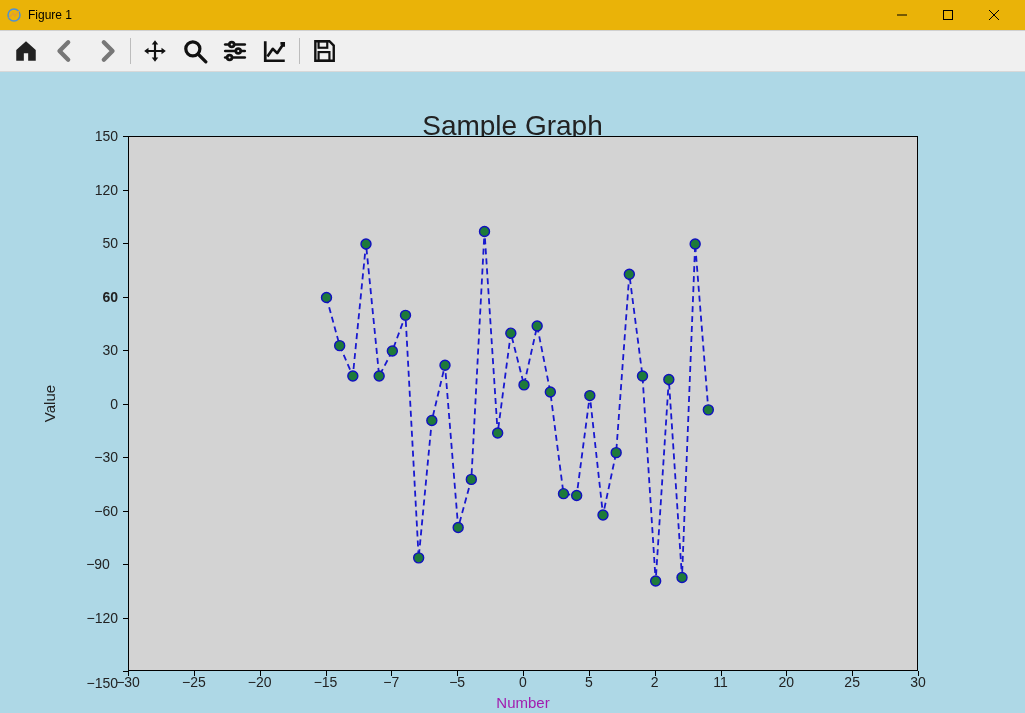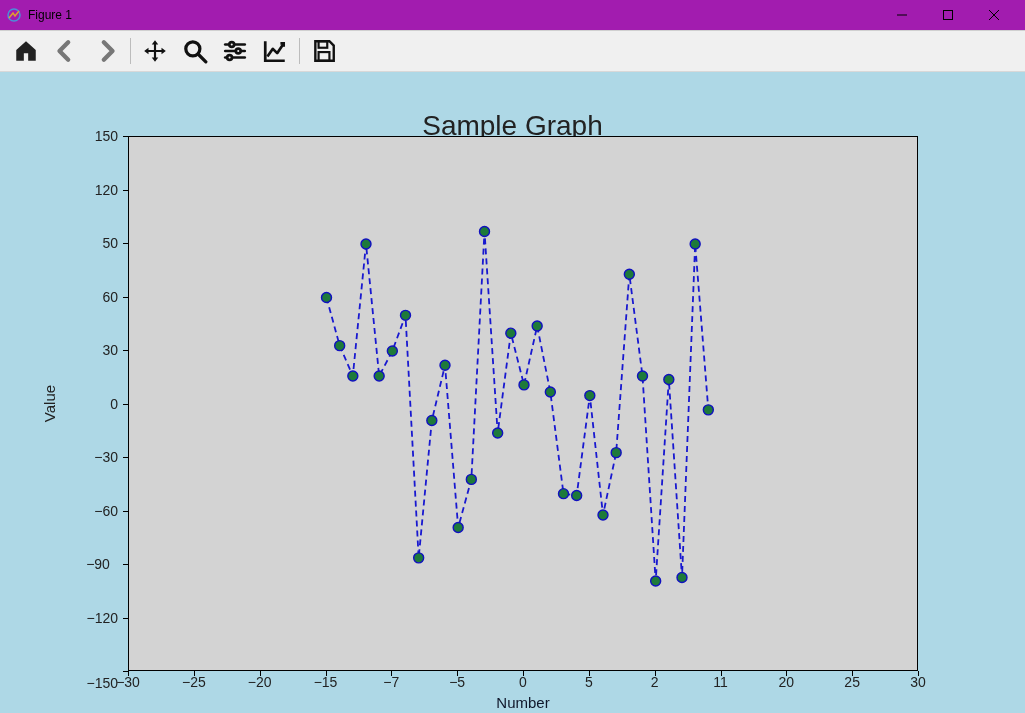--- a/index.html
+++ b/index.html
@@ -7,21 +7,21 @@
     padding: 0;
     width: 1025px;
     height: 713px;
     font-family: "Segoe UI", Tahoma, sans-serif;
     background: #fff;
     overflow: hidden;
   }
   
   .titlebar {
     height: 30px;
-    background: #a21caf;
+    background: #eab308;
     border-bottom: 1px solid #d0d0d0;
     display: flex;
     align-items: center;
     padding: 0 8px 0 6px;
     font-size: 12px;
     color: #000;
     user-select: none;
   }
   .titlebar .app-icon {
     width: 16px; height: 16px; margin-right: 6px;
@@ -78,21 +78,21 @@
     left: 0; right: 0;
     text-align: center;
     font-size: 28px;
     color: #222;
   }
   .xlabel {
     position: absolute;
     left: 128px; width: 790px;
     top: 622px;
     text-align: center;
-    font-size: 15px; color: #0f172a;
+    font-size: 15px; color: #a21caf;
   }
   .ylabel {
     position: absolute;
     left: 40px; top: 64px; height: 535px; width: 20px;
     display: flex; align-items: center; justify-content: center;
   }
   .ylabel span {
     transform: rotate(-90deg);
     font-size: 15px; color: #222; white-space: nowrap;
   }
@@ -283,21 +283,21 @@
       <div class="tick-y" style="top: 492px; left: 78px; width: 40px; direction: ltr; text-align: center;">−90</div>
       <div class="tickmark-y" style="top: 438.5px;"></div>
       <div class="tick-y" style="top: 438.5px; left: 78px; width: 40px; direction: ltr; text-align: right;">−60</div>
       <div class="tickmark-y" style="top: 385px;"></div>
       <div class="tick-y" style="top: 385px; left: 78px; width: 40px; direction: ltr; text-align: right;">−30</div>
       <div class="tickmark-y" style="top: 331.5px;"></div>
       <div class="tick-y" style="top: 331.5px; left: 78px; width: 40px; direction: ltr; text-align: right;">0</div>
       <div class="tickmark-y" style="top: 278px;"></div>
       <div class="tick-y" style="top: 278px; left: 78px; width: 40px; direction: ltr; text-align: right;">30</div>
       <div class="tickmark-y" style="top: 224.5px;"></div>
-      <div class="tick-y" style="top: 224.5px; left: 78px; width: 40px; direction: ltr; text-align: right;">60</div>
+      <div class="tick-y" style="top: 224.5px; left: 78px; width: 40px; direction: ltr; text-align: right; font-weight: bold;">60</div>
       <div class="tickmark-y" style="top: 171px;"></div>
       <div class="tick-y" style="top: 171px; left: 78px; width: 40px; direction: ltr; text-align: right;">50</div>
       <div class="tickmark-y" style="top: 117.5px;"></div>
       <div class="tick-y" style="top: 117.5px; left: 78px; width: 40px; direction: ltr; text-align: right;">120</div>
       <div class="tickmark-y" style="top: 64px;"></div>
       <div class="tick-y" style="top: 64px; left: 78px; width: 40px; direction: ltr; text-align: right;">150</div>
     </div>
 </div>
 
 </body></html>

